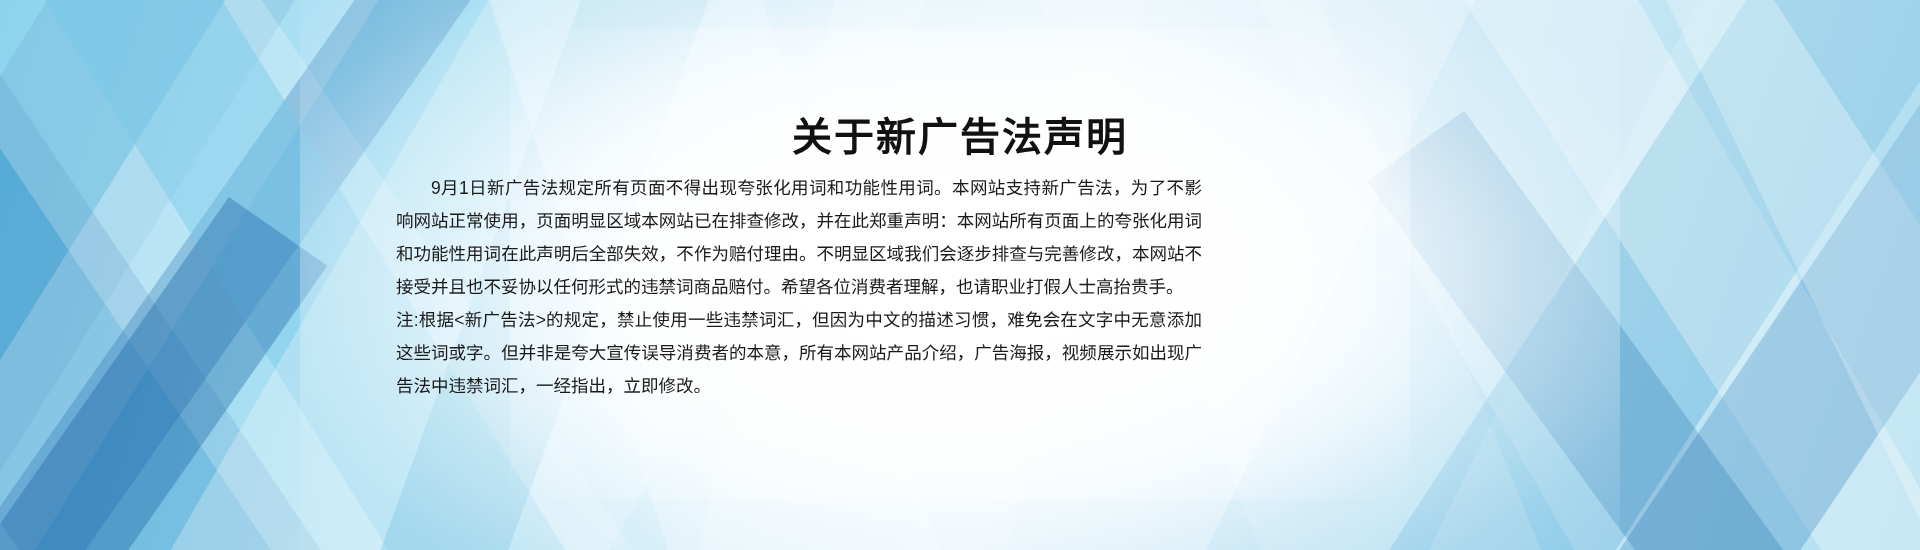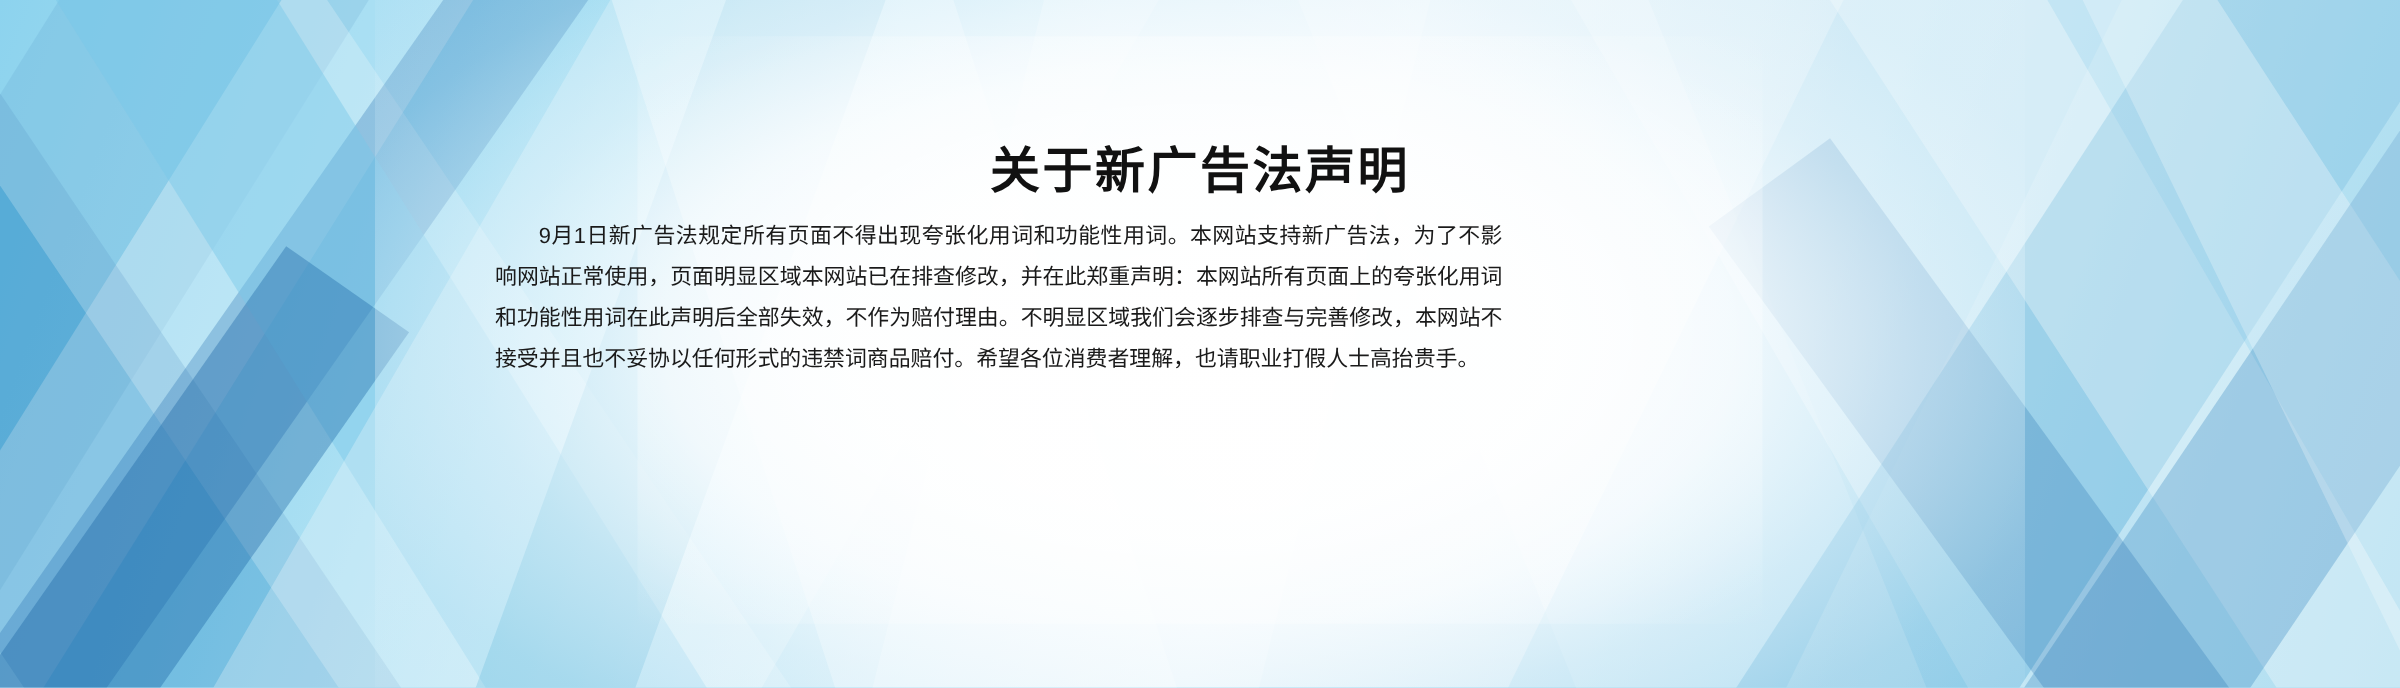--- a/index.html
+++ b/index.html
@@ -171,16 +171,17 @@
     <div class="bg-glow"></div>
     <div class="bg-glow-core"></div>
   </div>
 
   <div class="content">
 
     <h1 class="statement-title">关于新广告法声明</h1>
 
     <div class="statement-body">
       <p class="para-indent">9月1日新广告法规定所有页面不得出现夸张化用词和功能性用词。本网站支持新广告法，为了不影响网站正常使用，页面明显区域本网站已在排查修改，并在此郑重声明：本网站所有页面上的夸张化用词和功能性用词在此声明后全部失效，不作为赔付理由。不明显区域我们会逐步排查与完善修改，本网站不接受并且也不妥协以任何形式的违禁词商品赔付。希望各位消费者理解，也请职业打假人士高抬贵手。</p>
+      <p>注:根据&lt;新广告法&gt;的规定，禁止使用一些违禁词汇，但因为中文的描述习惯，难免会在文字中无意添加这些词或字。但并非是夸大宣传误导消费者的本意，所有本网站产品介绍，广告海报，视频展示如出现广告法中违禁词汇，一经指出，立即修改。</p>
     </div>
 
   </div>
 </div>
 
 </body></html>

